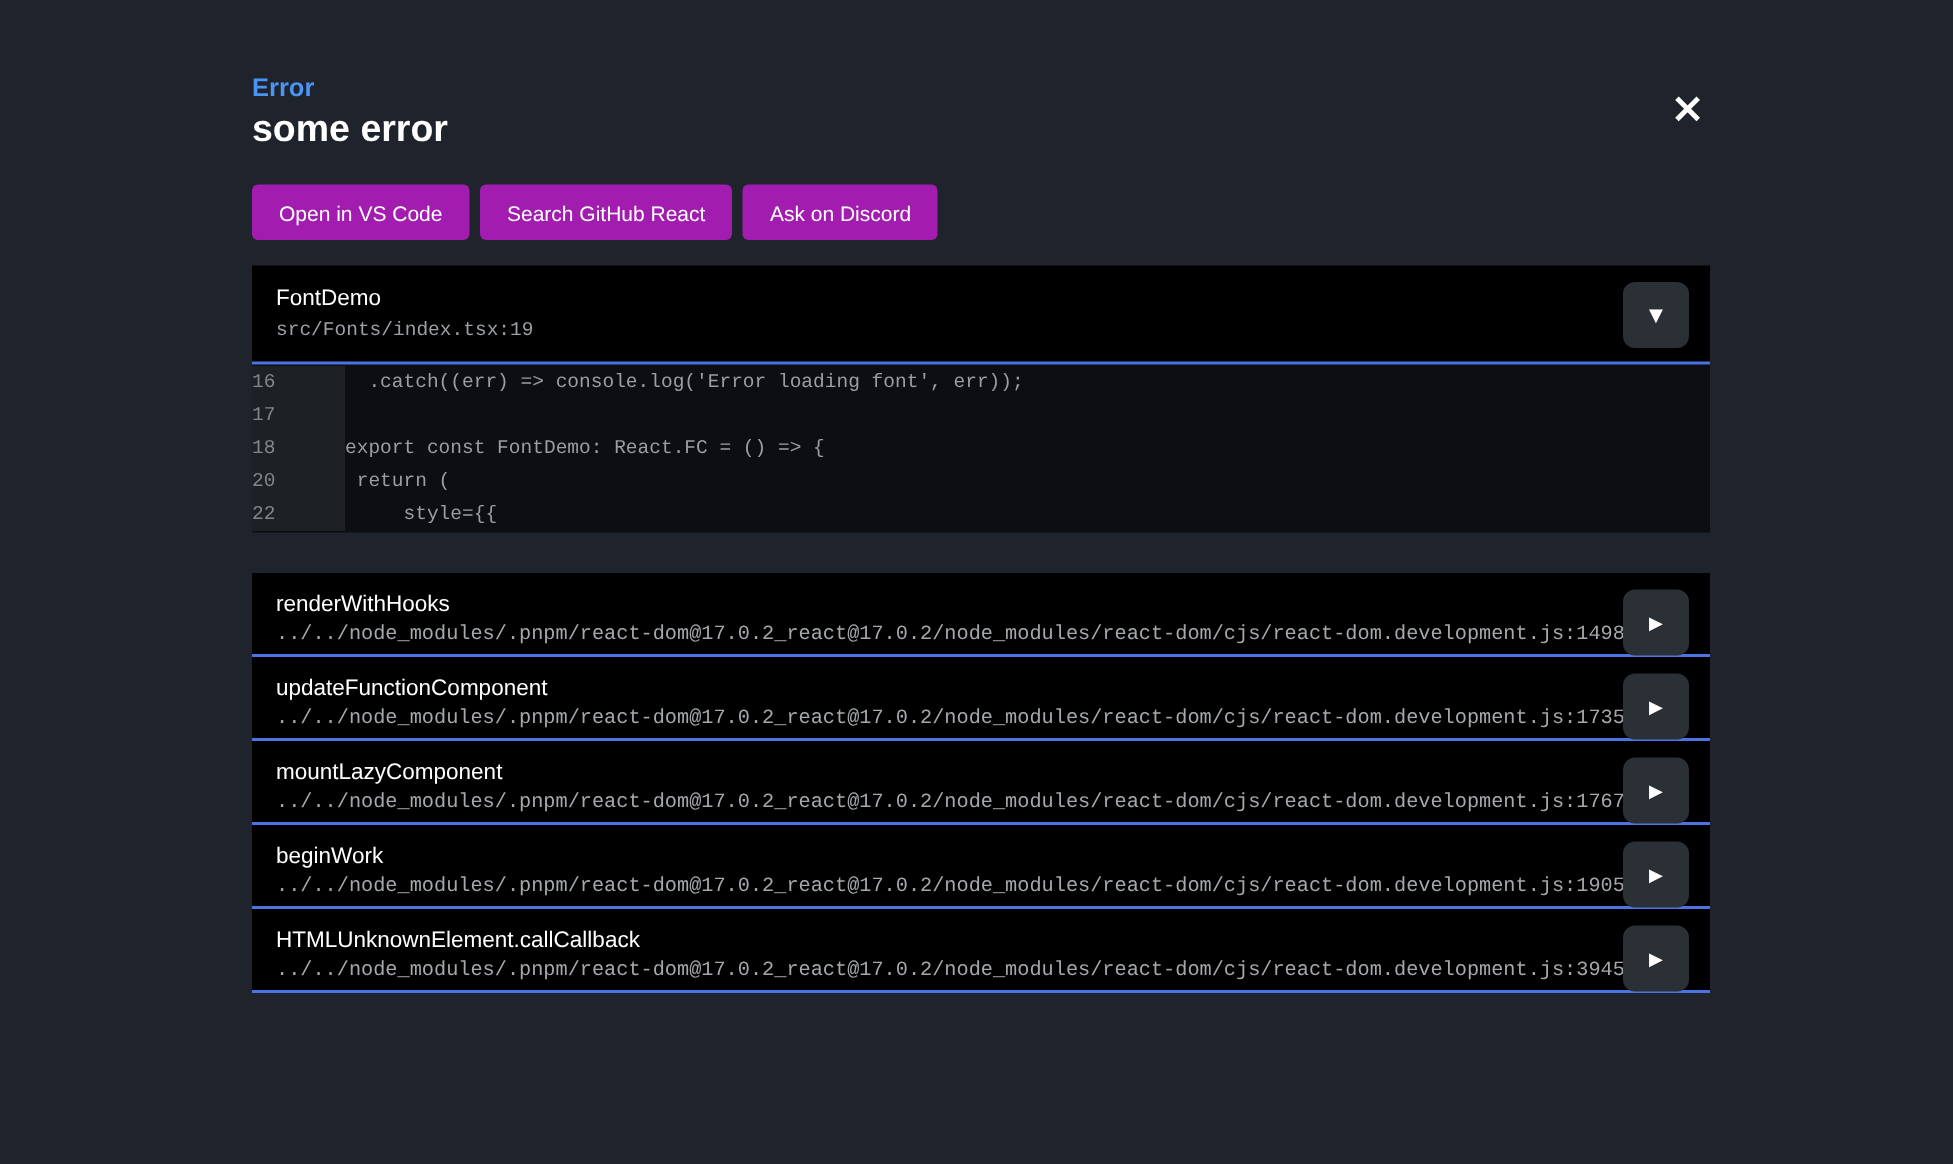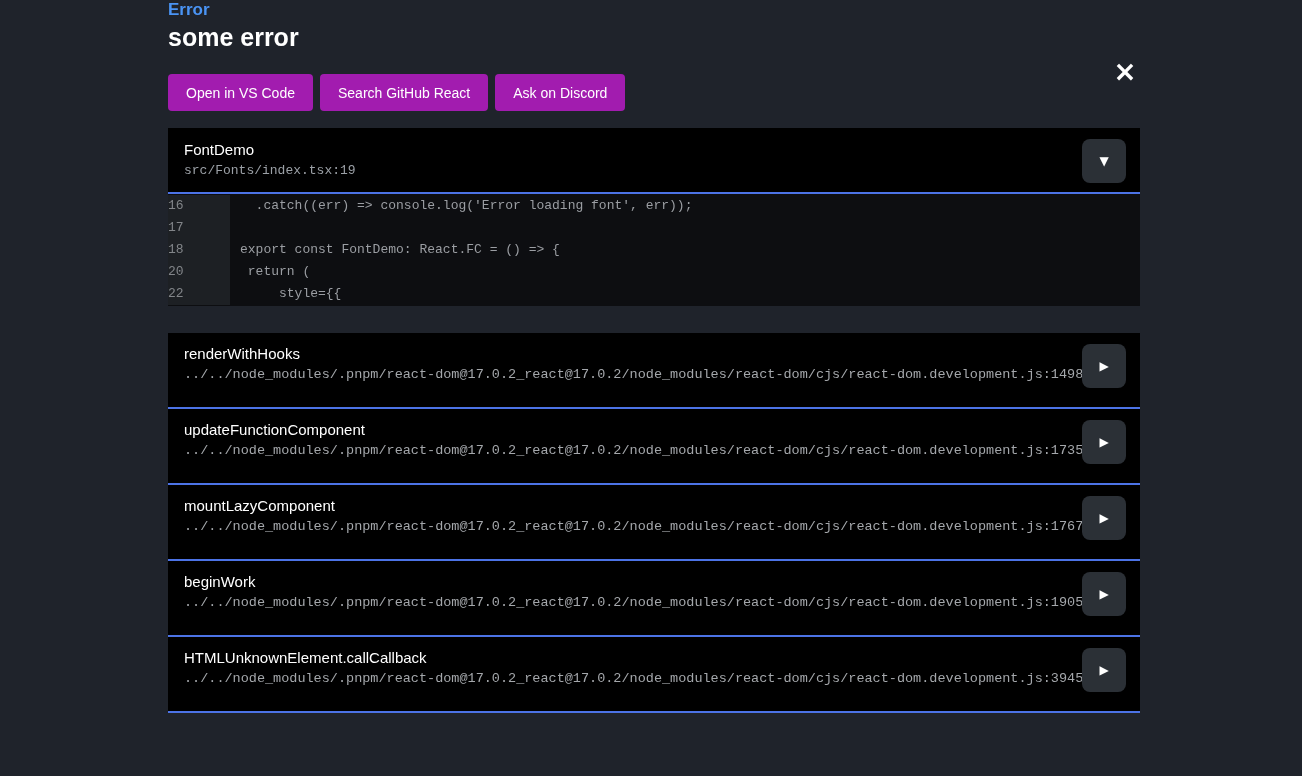--- a/index.html
+++ b/index.html
@@ -5,21 +5,21 @@
   * { margin:0; padding:0; box-sizing:border-box; }
   html,body { width:1302px; height:776px; overflow:hidden; }
   body {
     background:#1f232b;
     font-family:"Liberation Sans", sans-serif;
     position:relative;
   }
   .content { position:absolute; left:168px; top:0; width:972px; }
 
   
-  .kicker { font-size:17px; font-weight:700; color:#4a94f5; }
+  .kicker { margin-top:49px; font-size:17px; font-weight:700; color:#4a94f5; }
   .err-title { margin-top:3px; font-size:25px; font-weight:700; color:#ffffff; }
 
   
   .actions { margin-top:22px; display:flex; gap:7px; }
   .action-btn {
     background:#a21caf; color:#ffffff; border:none; border-radius:4px;
     height:37px; padding:0 18px; font-size:14px; cursor:pointer;
     font-family:"Liberation Sans", sans-serif;
   }
 
@@ -44,28 +44,28 @@
   }
   .code-area { background:#0d0e11; padding:1px 0; }
   .crow {
     display:flex; height:22px; align-items:center;
     font-family:"Liberation Mono", monospace; font-size:13px;
   }
   .ln {
     flex:0 0 62px; height:22px; line-height:22px; background:#1d2024;
     color:#828589; text-align:left; padding-right:16px;
   }
-  .cd { padding-left:10px; white-space:pre; color:#9b9ea3; line-height:22px; }
+  .cd { padding-left:0; white-space:pre; color:#9b9ea3; line-height:22px; }
   .crow.hl .ln, .crow.hl .cd { color:#ffffff; font-weight:700; }
 
   
   .stack-list { margin-top:27px; }
   .frame-card {
     background:#000000; border-bottom:2px solid #4c73e6;
-    height:76px; padding:12px 16px; position:relative;
+    height:56px; padding:12px 16px; position:relative;
   }
   .frame-name { font-size:15px; color:#ffffff; font-weight:500; }
   .frame-path {
     margin-top:5px; font-family:"Liberation Mono", monospace;
     font-size:13.5px; color:#a4a7ab; white-space:nowrap;
   }
 
   
   .close-btn {
     position:absolute; left:1108px; top:55px; width:34px; height:34px;

